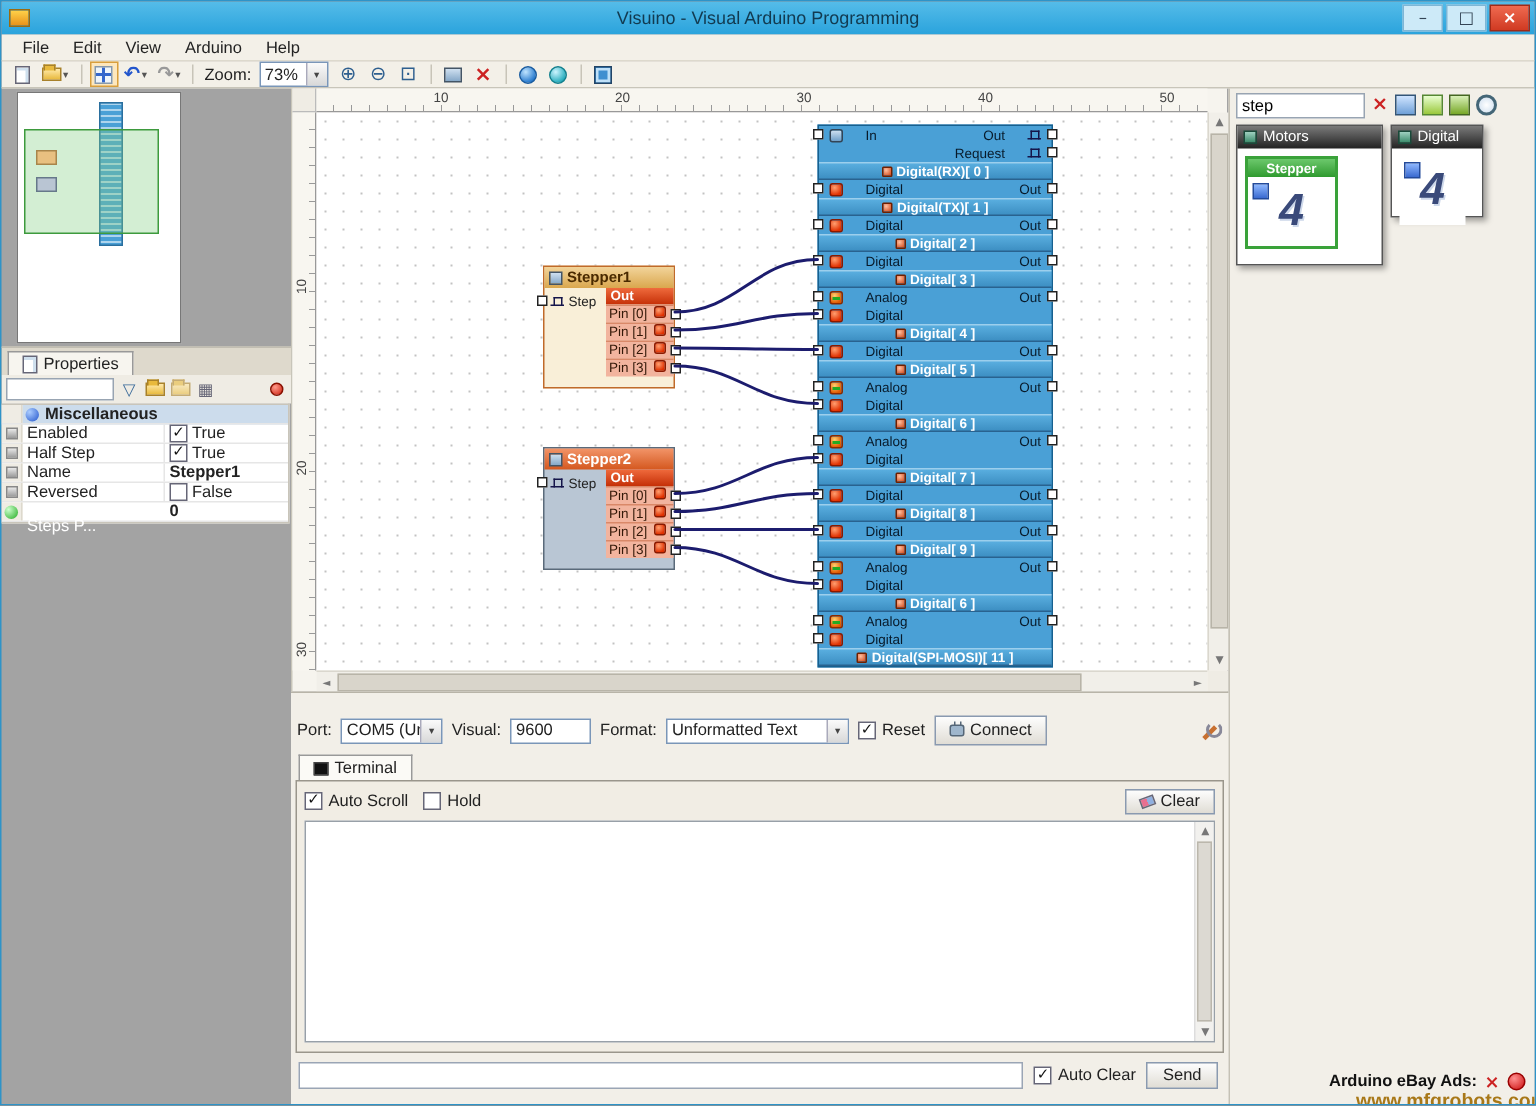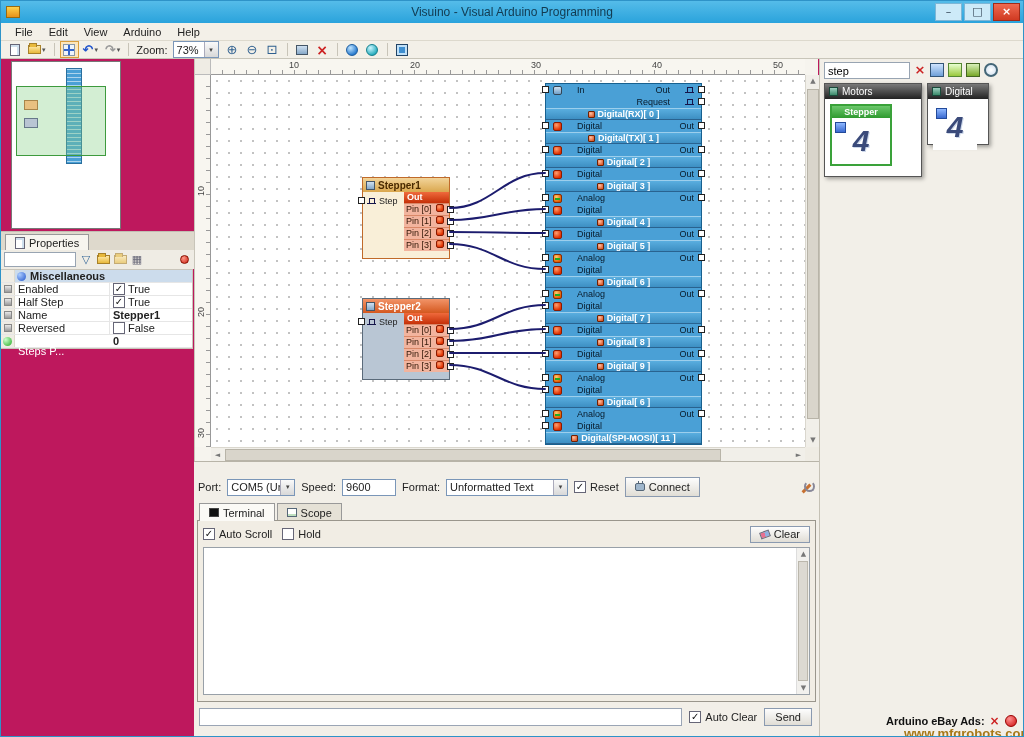--- a/index.html
+++ b/index.html
@@ -1,19 +1,19 @@
 <!DOCTYPE html>
 <html><head>
 <meta charset="utf-8">
 <style>
   * { margin:0; padding:0; box-sizing:border-box; }
   html,body { width:1024px; height:737px; overflow:hidden; background:#888; }
   body { font-family:"Liberation Sans", sans-serif; font-size:11px; color:#222; }
   .glyph { font-family:"DejaVu Sans", sans-serif; }
-  #app { position:relative; width:1024px; height:737px; background:#be185d; border:1px solid #2e93c8; overflow:hidden; }
+  #app { position:relative; width:1024px; height:737px; background:#a3a3a3; border:1px solid #2e93c8; overflow:hidden; }
 
   
   .titlebar { position:absolute; left:0; top:0; width:100%; height:22px;
     background:linear-gradient(#55bce9,#2aa3dc); display:flex; align-items:center; }
   .app-icon { position:absolute; left:5px; top:5px; width:14px; height:12px;
     background:linear-gradient(#ffd24a,#e8921a); border:1px solid #9a6a10; }
   .title { position:absolute; left:0; right:0; text-align:center; font-size:12px; color:#123a50; }
   .winbtns { position:absolute; right:3px; top:2px; display:flex; gap:2px; }
   .winbtn { width:27px; height:18px; border:1px solid #7db6d6; background:#cdeaf8;
     text-align:center; line-height:16px; font-size:11px; color:#345; }
@@ -199,21 +199,21 @@
   .textbox { display:inline-flex; align-items:center; border:1px solid #7a96b8; background:#fff; height:17px; padding:0 3px; }
   .speedbox { width:54px; }
   .cbwrap { display:inline-flex; align-items:center; gap:4px; }
   .btn { display:inline-flex; align-items:center; justify-content:center; gap:4px; border:1px solid #8a9ab0;
     background:linear-gradient(#fdfdfd,#e0ddd5); height:20px; padding:0 9px; }
   .plug-ic { width:10px; height:8px; background:#9fb6cc; border:1px solid #556677; border-radius:2px; position:relative; }
   .plug-ic::before { content:""; position:absolute; left:2px; top:-3px; width:1px; height:3px; background:#556677; box-shadow:4px 0 0 #556677; }
   .g-wrench { position:relative; width:15px; height:15px; margin-left:auto; }
   .g-wrench::before { content:""; position:absolute; left:1px; top:7px; width:11px; height:3px; background:#c87030; transform:rotate(-45deg); }
   .g-wrench::after { content:""; position:absolute; right:0; top:1px; width:7px; height:7px; border:2px solid #889; border-radius:50%; border-top-color:transparent; }
-  .con-tabs { position:absolute; left:5px; top:41px; height:18px; display:flex; gap:2px; }
+  .con-tabs { position:absolute; left:5px; top:41px; height:18px; display:flex; gap:2px;flex-direction:column; }
   .ctab { display:inline-flex; align-items:center; gap:4px; padding:2px 9px; border:1px solid #999; border-bottom:none;
     background:#e5e1d6; }
   .ctab.active { background:#fbfaf6; position:relative; z-index:2; }
   .term-ic { width:10px; height:9px; background:#111; box-shadow:inset 0 0 0 1px #444; }
   .scope-ic { width:10px; height:9px; background:#fff; border:1px solid #567; box-shadow:inset 0 -2px 0 #bfe0bf; }
   .con-panel { position:absolute; left:3px; top:58px; width:619px; height:182px; border:1px solid #9a968c; background:#f1ede4; z-index:1; }
   .term-controls { position:absolute; left:5px; top:4px; right:5px; height:18px; display:flex; align-items:center; gap:10px; }
   .term-controls .sp { flex:1; }
   .erase-ic { width:10px; height:7px; background:linear-gradient(90deg,#e87090 50%,#90b0e0 50%); border:1px solid #667; transform:rotate(-20deg); }
   .term-area { position:absolute; left:5px; top:26px; right:5px; bottom:6px; background:#fff; border:1px solid #98a0a8; }
@@ -732,21 +732,21 @@
     <div class="watermark">www.mfgrobots.com</div>
   </div>
 
   <div class="console">
     <div class="con-row">
       <span>Port:</span>
       <span class="combo port">
         <span class="combo-text">COM5 (Unav</span>
         <span class="combo-btn glyph">▾</span>
       </span>
-      <span>Speed:</span>
+      <span>Visual:</span>
       <span class="textbox speedbox">
         <span>9600</span>
       </span>
       <span>Format:</span>
       <span class="combo fmt">
         <span class="combo-text">Unformatted Text</span>
         <span class="combo-btn glyph">▾</span>
       </span>
       <span class="cbwrap">
         <span class="cb glyph">✓</span>

